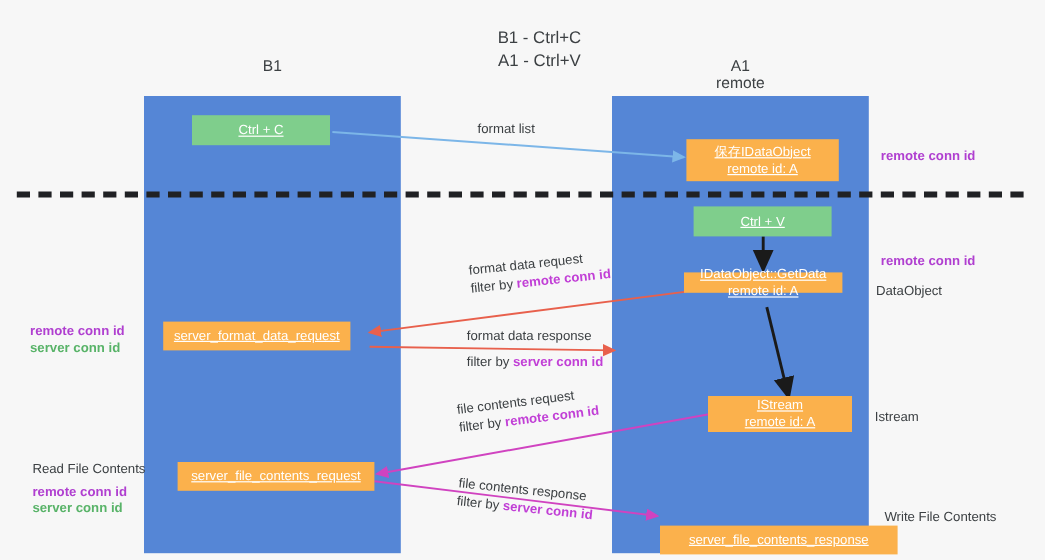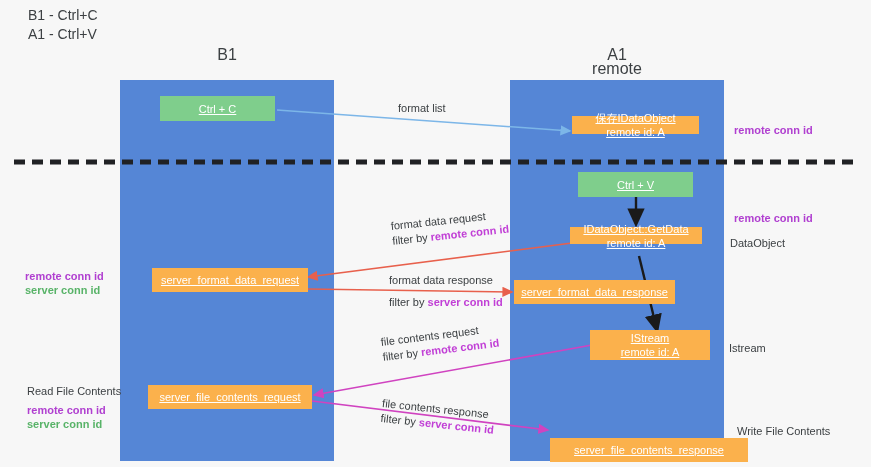--- a/index.html
+++ b/index.html
@@ -8,28 +8,28 @@
     background:#f7f7f7;
     font-family:"Liberation Sans", sans-serif;
     position:relative;
     overflow:hidden;
     color:#3c4043;
   }
   #stage{position:absolute;inset:0;}
 
   
   .title{
-    position:absolute;left:0;right:0;top:6px;
-    text-align:left;font-size:14px;line-height:19px;color:#3c4043;margin-left:28px;
+    position:absolute;left:0;right:0;top:22px;
+    text-align:center;font-size:14px;line-height:19px;color:#3c4043;margin-left:28px;
   }
   .title div{white-space:pre;}
 
   
   .col-head{
-    position:absolute;text-align:center;font-size:16px;line-height:14px;color:#3c4043;
+    position:absolute;text-align:center;font-size:13px;line-height:14px;color:#3c4043;
   }
   .col-head .l2{display:block;}
 
   
   .lane{position:absolute;background:#5586d6;}
 
   
   .node{
     position:absolute;box-sizing:border-box;
     display:flex;flex-direction:column;align-items:center;justify-content:center;
@@ -108,41 +108,38 @@
 
     <line x1="592" y1="345" x2="314" y2="395" stroke="#d043c0" stroke-width="1.6" marker-end="url(#ah-magenta)"></line>
 
     <line x1="312" y1="401" x2="548" y2="430" stroke="#d043c0" stroke-width="1.6" marker-end="url(#ah-magenta)"></line>
   </svg>
 
   <div class="node green" style="left:160px;top:96px;width:115px;height:25px;">
     <span>Ctrl + C</span>
   </div>
 
-  <div class="node orange" style="left:572px;top:116px;width:127px;height:18px;">
+  <div class="node orange" style="left:572px;top:116px;width:127px;height:35px;">
     <span>保存IDataObject</span>
     <span>remote id: A</span>
   </div>
 
   <div class="node green" style="left:578px;top:172px;width:115px;height:25px;">
     <span>Ctrl + V</span>
   </div>
 
   <div class="node orange" style="left:570px;top:227px;width:132px;height:17px;">
     <span>IDataObject::GetData</span>
     <span>remote id: A</span>
   </div>
 
-  <div class="node orange" style="left:152px;top:268px;width:156px;height:24px;">
+  <div class="node orange" style="left:136px;top:268px;width:156px;height:24px;">
     <span>server_format_data_request</span>
   </div>
 
-  <div class="node orange" style="left:514px;top:280px;width:161px;height:24px;">
-    <span>server_format_data_response</span>
-  </div>
 
   <div class="node orange" style="left:590px;top:330px;width:120px;height:30px;">
     <span>IStream</span>
     <span>remote id: A</span>
   </div>
 
   <div class="node orange" style="left:148px;top:385px;width:164px;height:24px;">
     <span>server_file_contents_request</span>
   </div>
 

